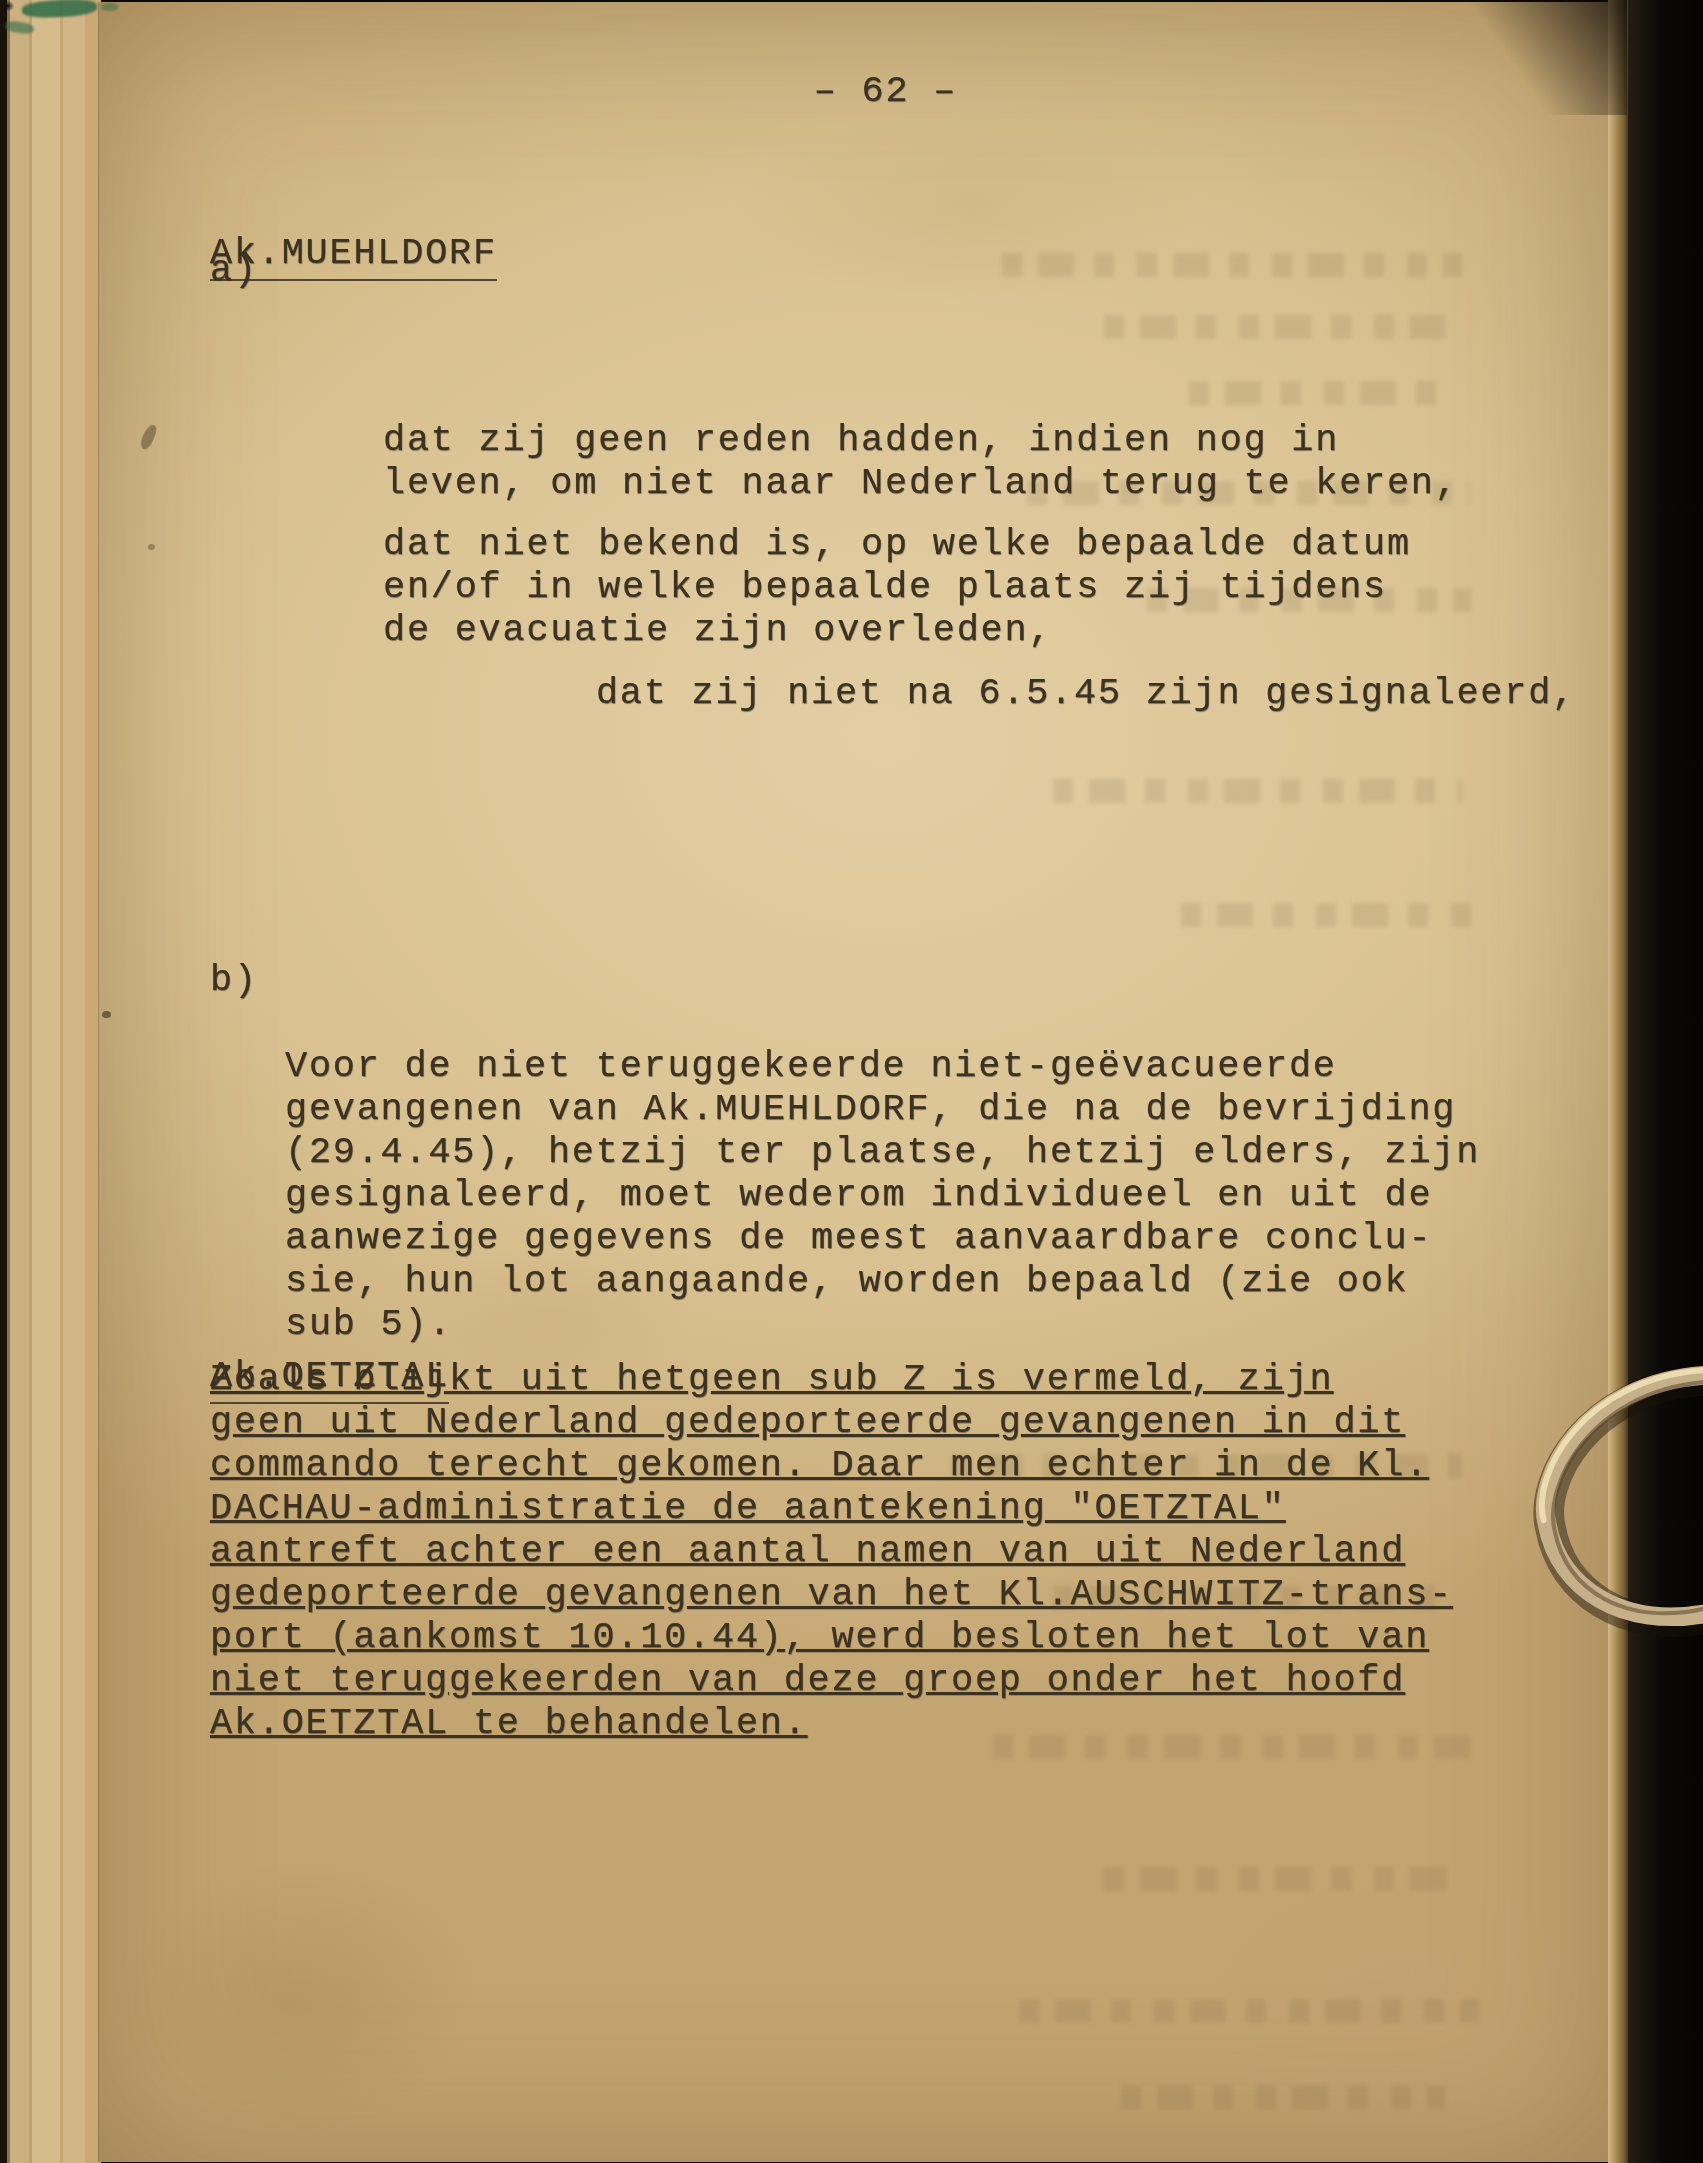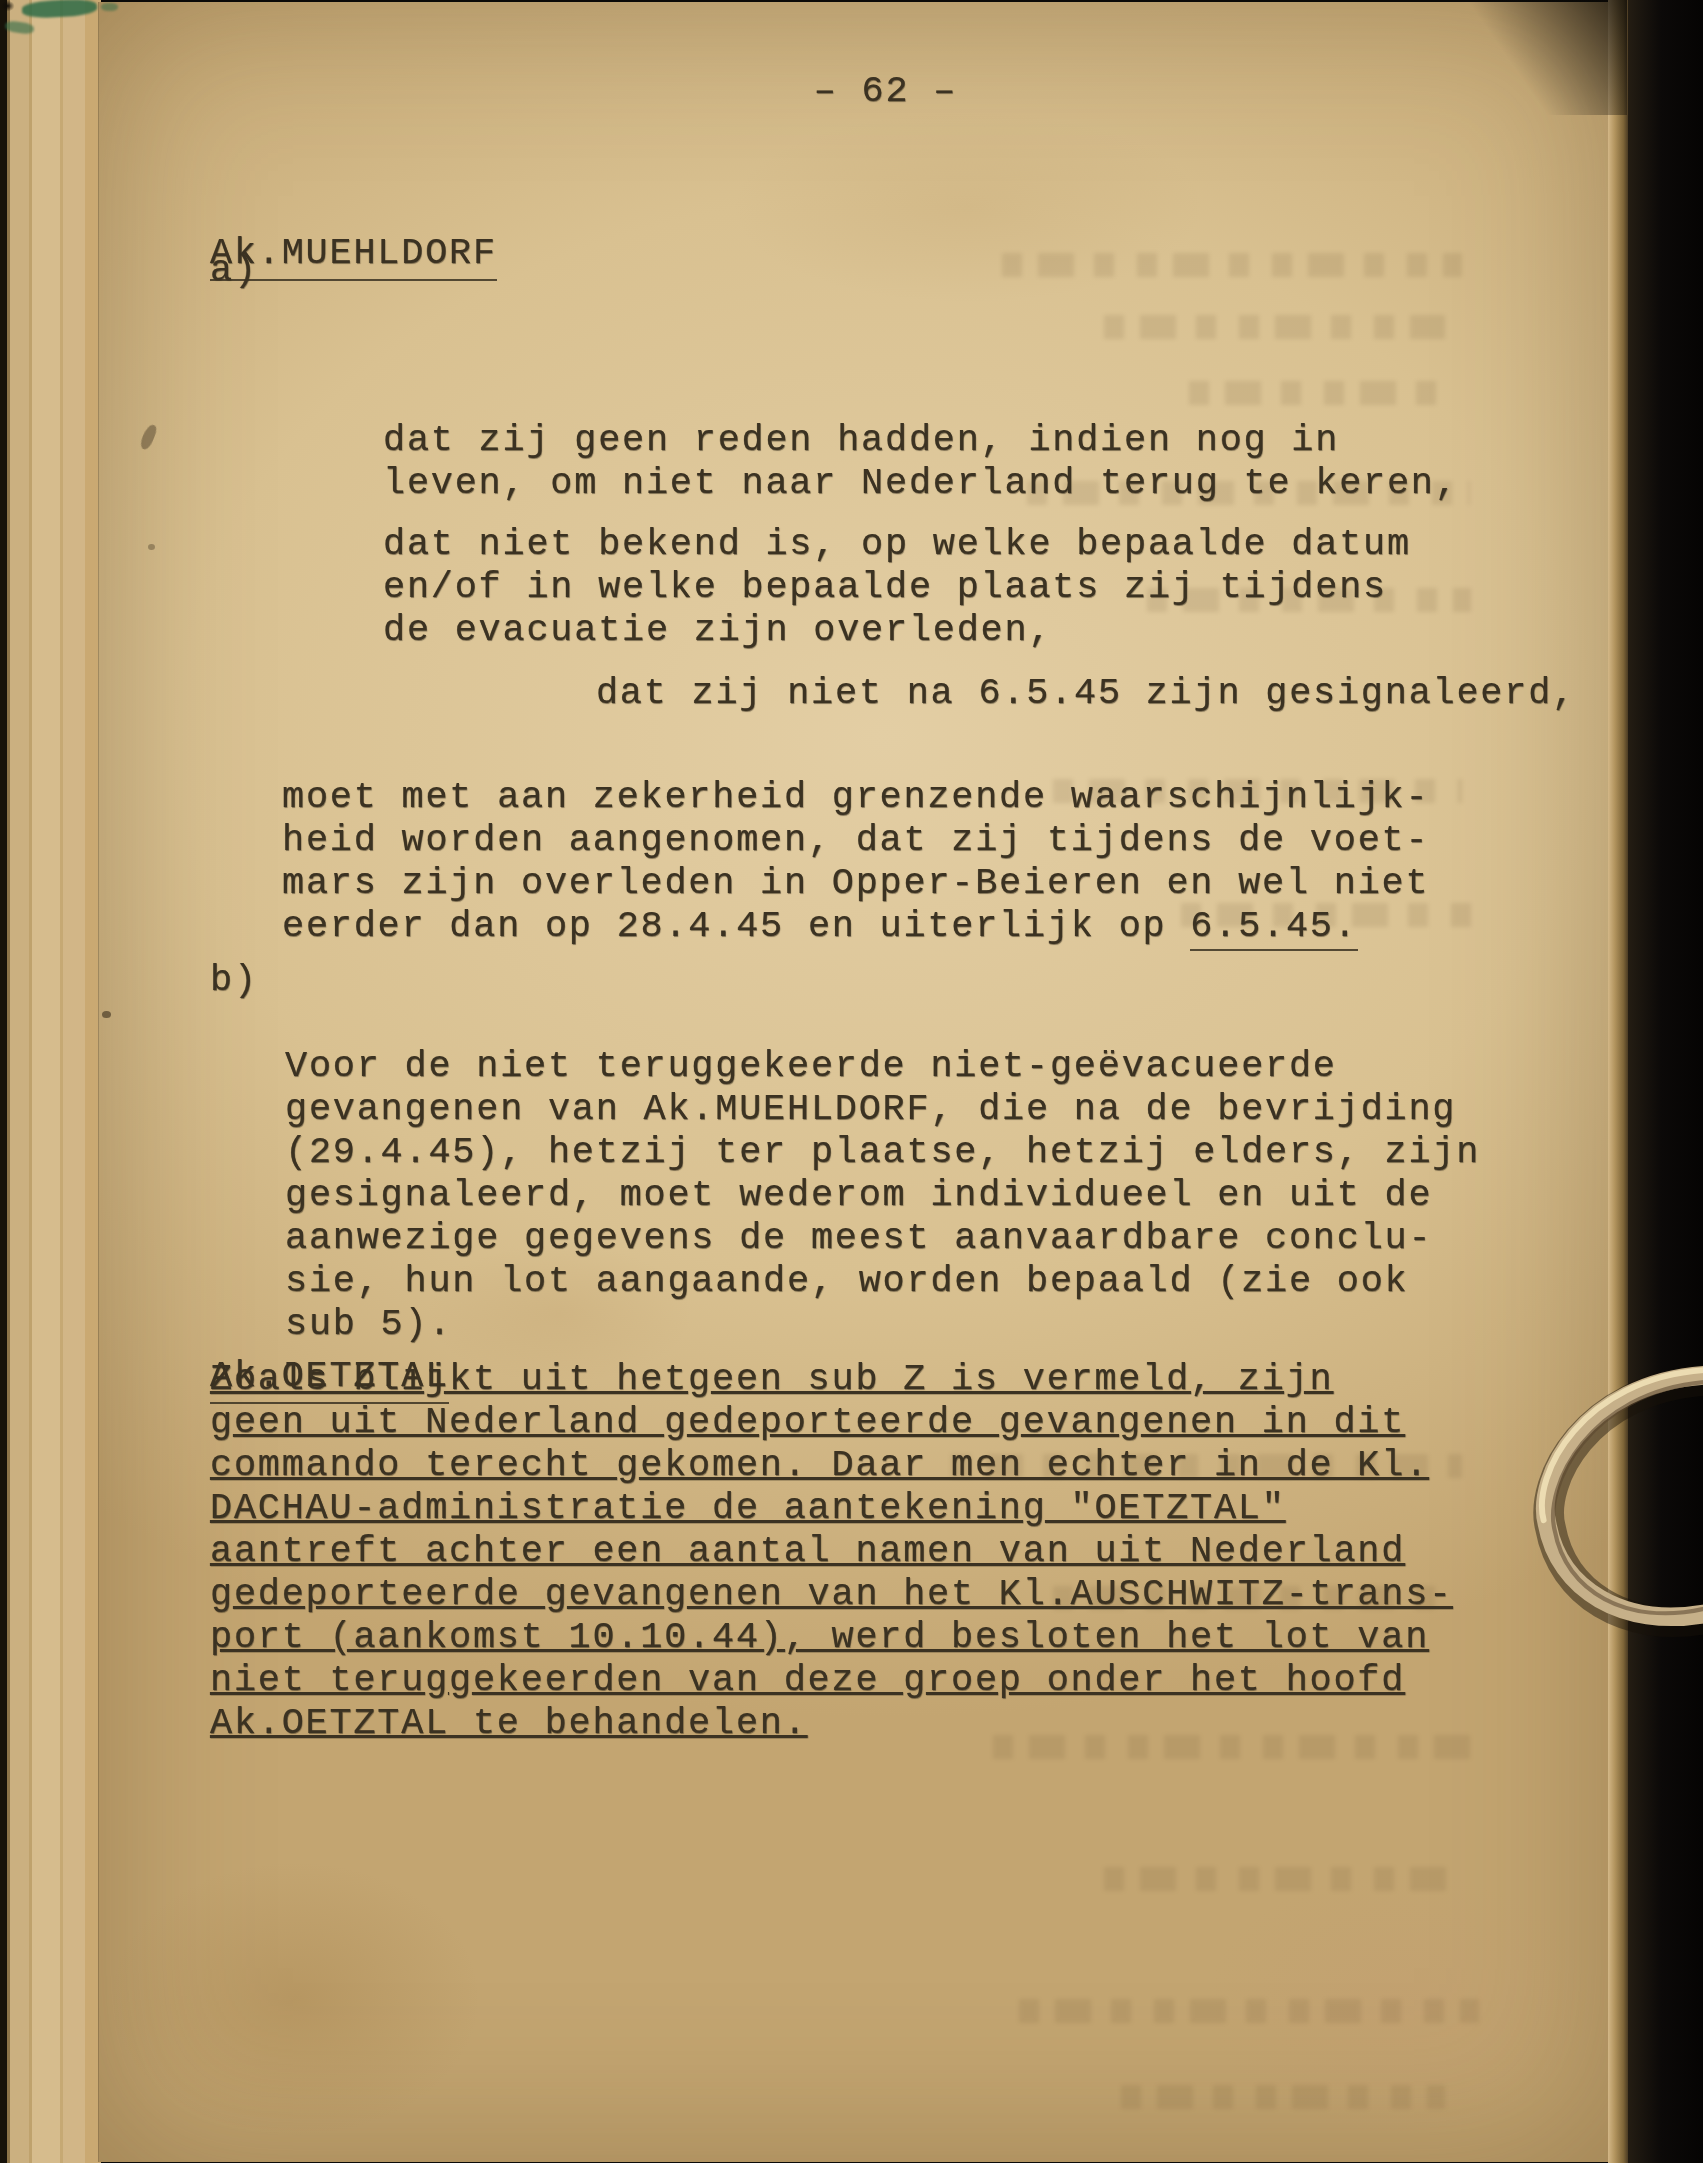--- a/index.html
+++ b/index.html
@@ -120,26 +120,20 @@
       <span class="marker">a)</span>
     </div>
 
     <div class="t" style="top:521px; left:284px; width:1193px;">dat niet bekend is, op welke bepaalde datum
 en/of in welke bepaalde plaats zij tijdens
 de evacuatie zijn overleden,</div>
     <div class="t" style="top:417px; left:284px; width:1193px;">dat zij geen reden hadden, indien nog in
 leven, om niet naar Nederland terug te keren,</div>
     <div class="t" style="top:670px; left:284px; width:1193px;text-align:right;">dat zij niet na 6.5.45 zijn gesignaleerd,</div>
 
-    <div class="t" style="top:731px; left:183px; width:1278px;">
-      <span>moet met aan zekerheid grenzende waarschijnlijk-
-heid worden aangenomen, dat zij tijdens de voet-
-mars zijn overleden in Opper-Beieren en wel niet</span>
-      <div><span>eerder dan op 28.4.45 en uiterlijk op </span><span class="u">6.5.45.</span></div>
-    </div>
 
     <div class="t hang" style="top:957px; left:111px; width:1380px;">
       <span class="marker">b)</span>
       <span>Voor de niet teruggekeerde niet-geëvacueerde
 gevangenen van Ak.MUEHLDORF, die na de bevrijding
 (29.4.45), hetzij ter plaatse, hetzij elders, zijn
 gesignaleerd, moet wederom individueel en uit de
 aanwezige gegevens de meest aanvaardbare conclu-
 sie, hun lot aangaande, worden bepaald (zie ook
 sub 5).</span>

